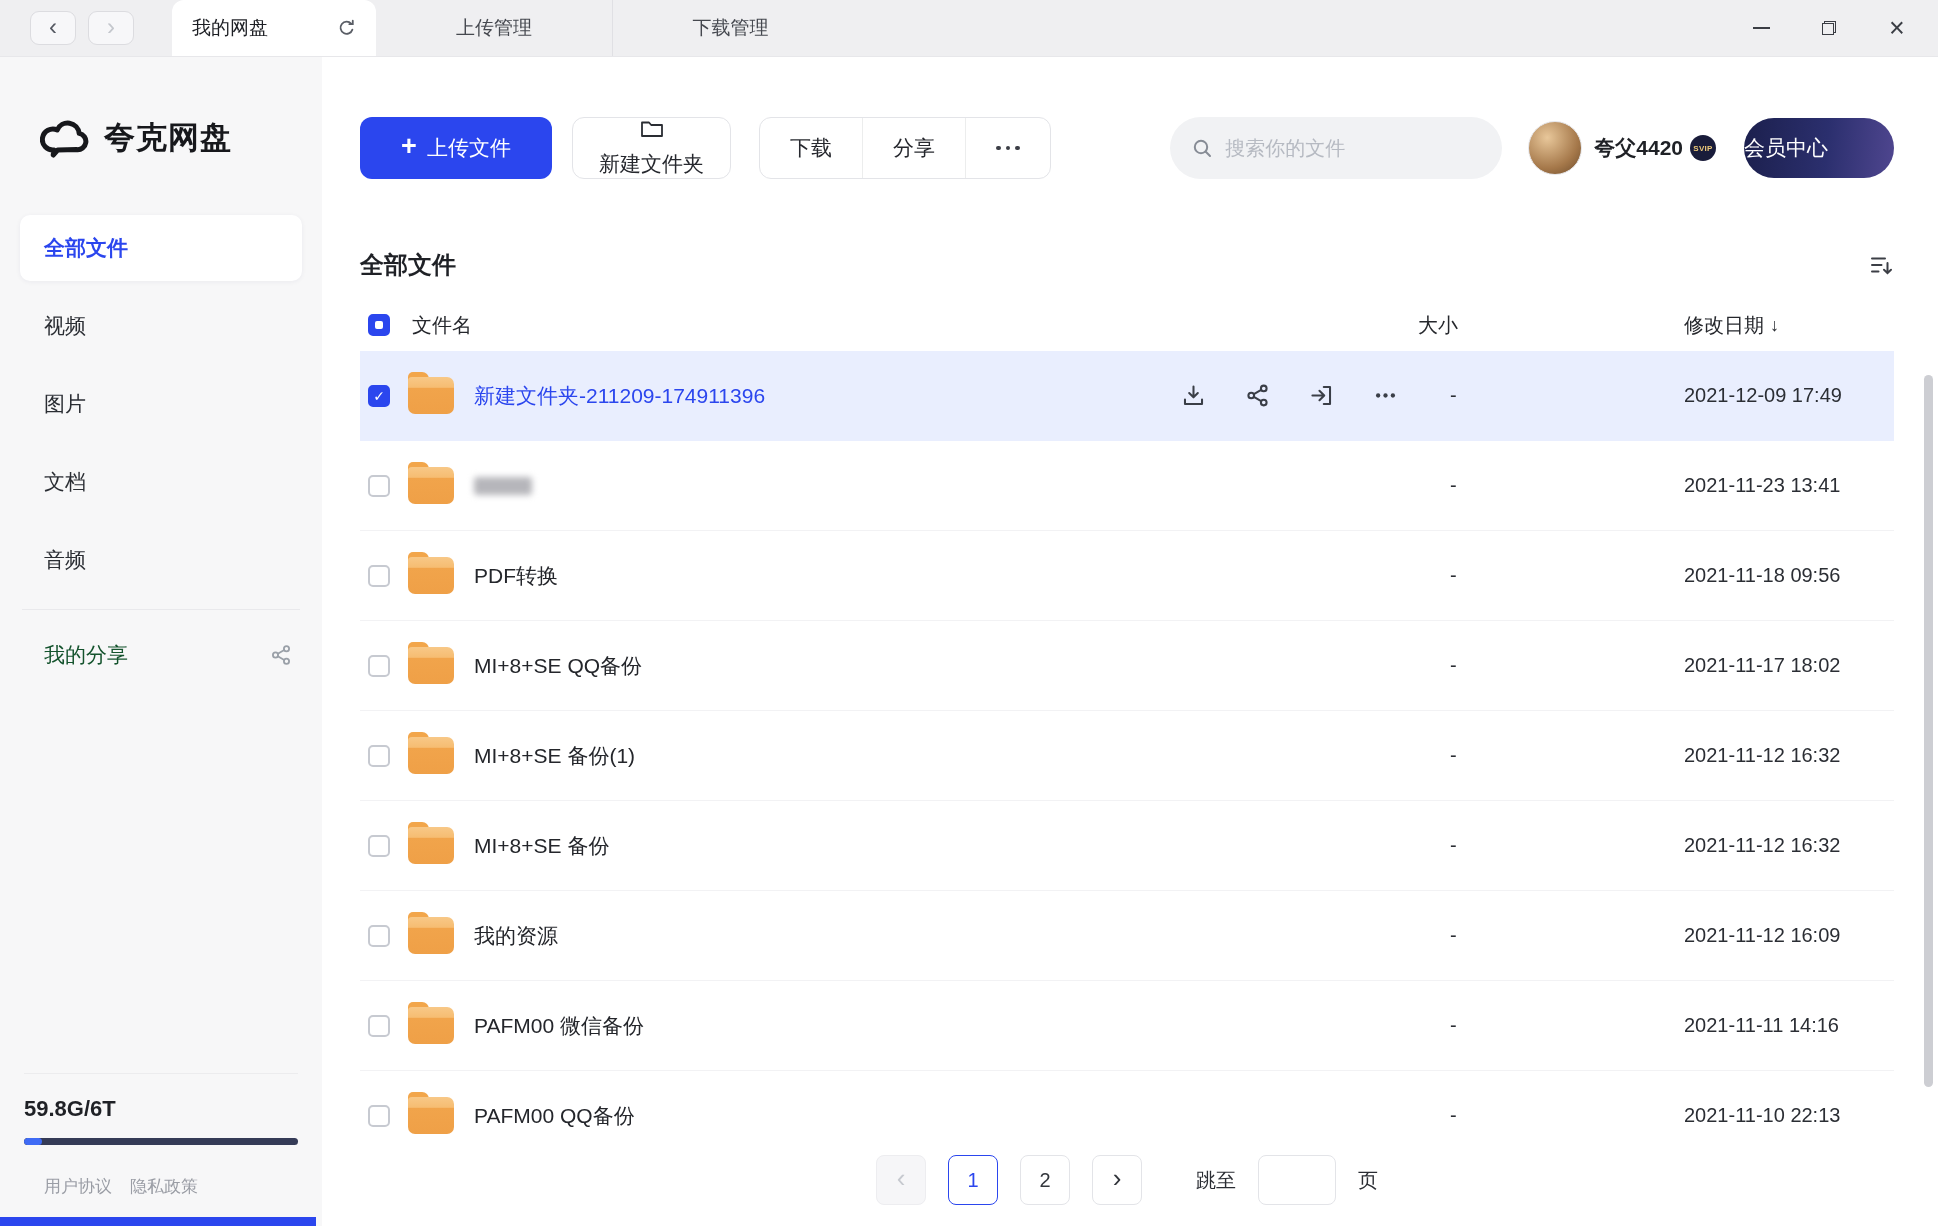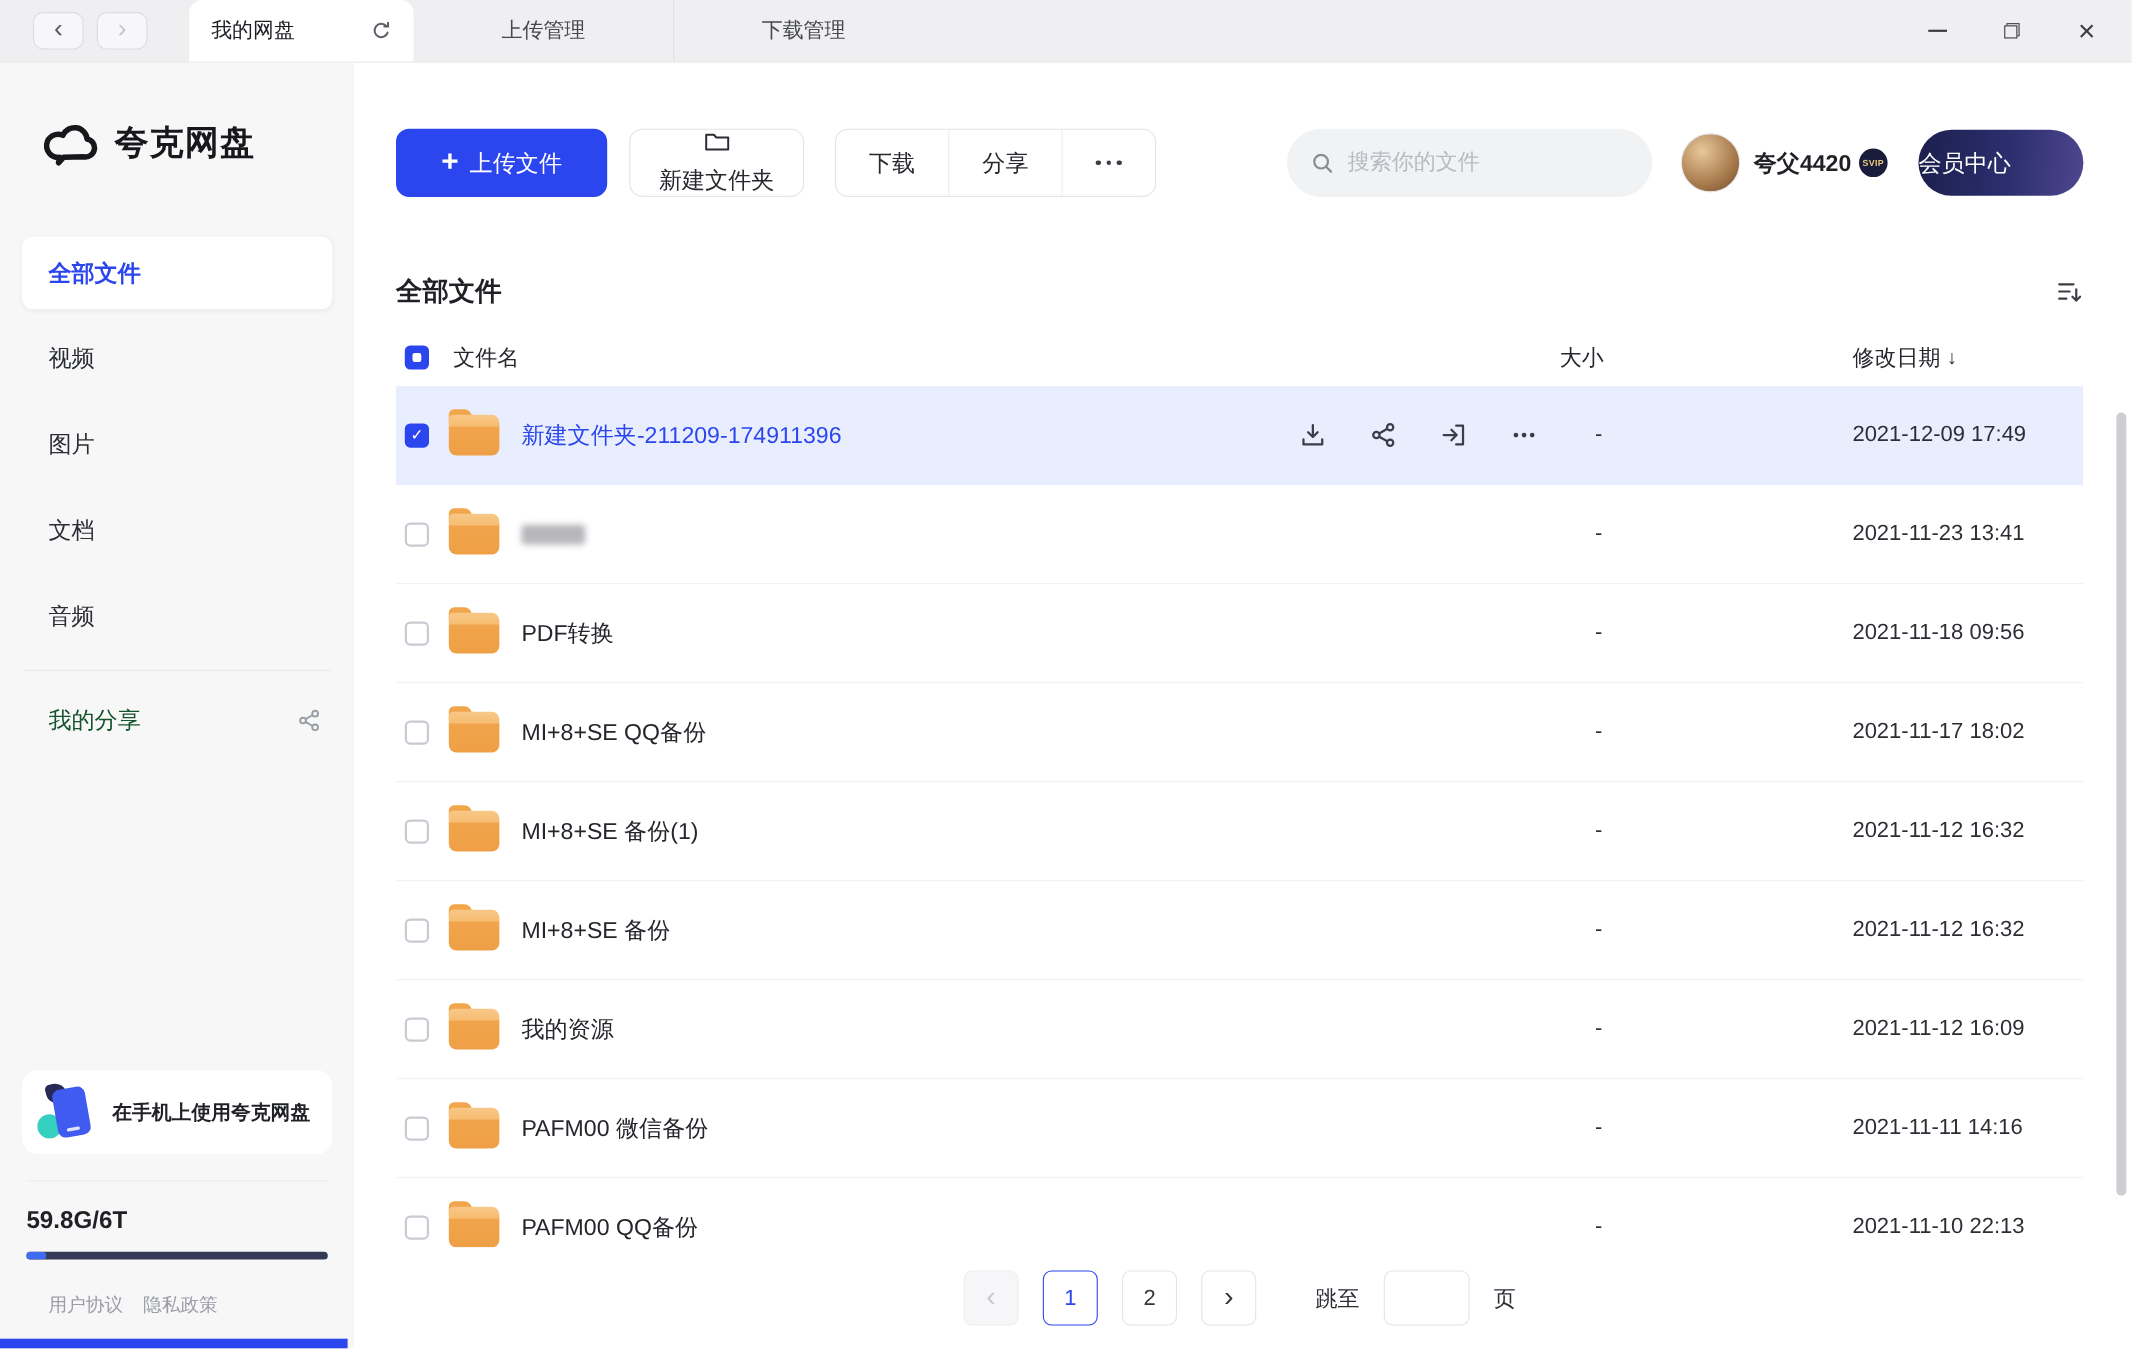--- a/index.html
+++ b/index.html
@@ -23,21 +23,21 @@
   .restore-glyph { width:14px; height:14px; position:relative; display:block; }
   .restore-glyph::after { content:""; position:absolute; right:0; top:0; width:10px; height:10px; border:1.6px solid #3a3d44; }
   .restore-glyph::before { content:""; position:absolute; left:0; bottom:0; width:10px; height:10px; border:1.6px solid #3a3d44; background:#efeff1; z-index:1; }
   .close-glyph { font-size:27px; line-height:26px; }
 
   
   .app { display:flex; height:1169px; position:relative; }
 
   
   .sidebar { width:322px; background:#f7f7f8; display:flex; flex-direction:column; position:relative; flex-shrink:0; }
-  .logo { display:flex; gap:14px; margin:52px 0 0 40px; height:58px; }
+  .logo { display:flex; align-items:center; gap:14px; margin:52px 0 0 40px; height:58px; }
   .logo-text { font-size:31px; font-weight:bold; letter-spacing:1px; color:#17181c; }
   .nav { padding:0 20px; margin-top:48px; }
   .nav-item { height:66px; display:flex; align-items:center; padding-left:24px; font-size:21px; color:#2a2d33; border-radius:10px; margin-bottom:12px; cursor:pointer; }
   .nav-item.active { background:#fff; color:#2b46ee; font-weight:bold; box-shadow:0 1px 5px rgba(30,40,90,.06); }
   .side-divider { height:1px; background:#e9e9ec; margin:4px 22px 0; }
   .share-row { display:flex; align-items:center; justify-content:space-between; height:66px; margin-top:12px; padding:0 30px 0 44px; font-size:21px; color:#14532d; cursor:pointer; }
   .share-icon { color:#9aa0a8; display:flex; }
   .side-spacer { flex:1; }
   .promo { margin:0 20px 24px; background:#fff; border-radius:14px; height:76px; display:flex; align-items:center; gap:12px; padding:0 14px; }
   .promo-text { font-size:18px; font-weight:bold; color:#1f2126; }
@@ -196,28 +196,20 @@
       <span class="share-icon">
         <svg width="22" height="22" viewBox="0 0 22 22" fill="none" stroke="currentColor" stroke-width="1.8">
           <circle cx="5.5" cy="11" r="2.6"></circle>
             <circle cx="16.5" cy="4.8" r="2.6"></circle>
             <circle cx="16.5" cy="17.2" r="2.6"></circle>
           <path d="M7.8 9.7 14.2 6M7.8 12.3 14.2 16"></path>
         </svg>
       </span>
     </div>
     <div class="side-spacer"></div>
-    <div class="promo">
-      <div class="phone-art">
-        <div class="dark"></div>
-          <div class="circle"></div>
-          <div class="phone"></div>
-      </div>
-      <span class="promo-text">在手机上使用夸克网盘</span>
-    </div>
     <div class="storage">
       <div class="storage-text">59.8G/6T</div>
       <div class="storage-bar"></div>
     </div>
     <div class="side-footer">
       <span>用户协议</span>
       <span>隐私政策</span>
     </div>
     <div class="bottom-accent"></div>
   </aside>

